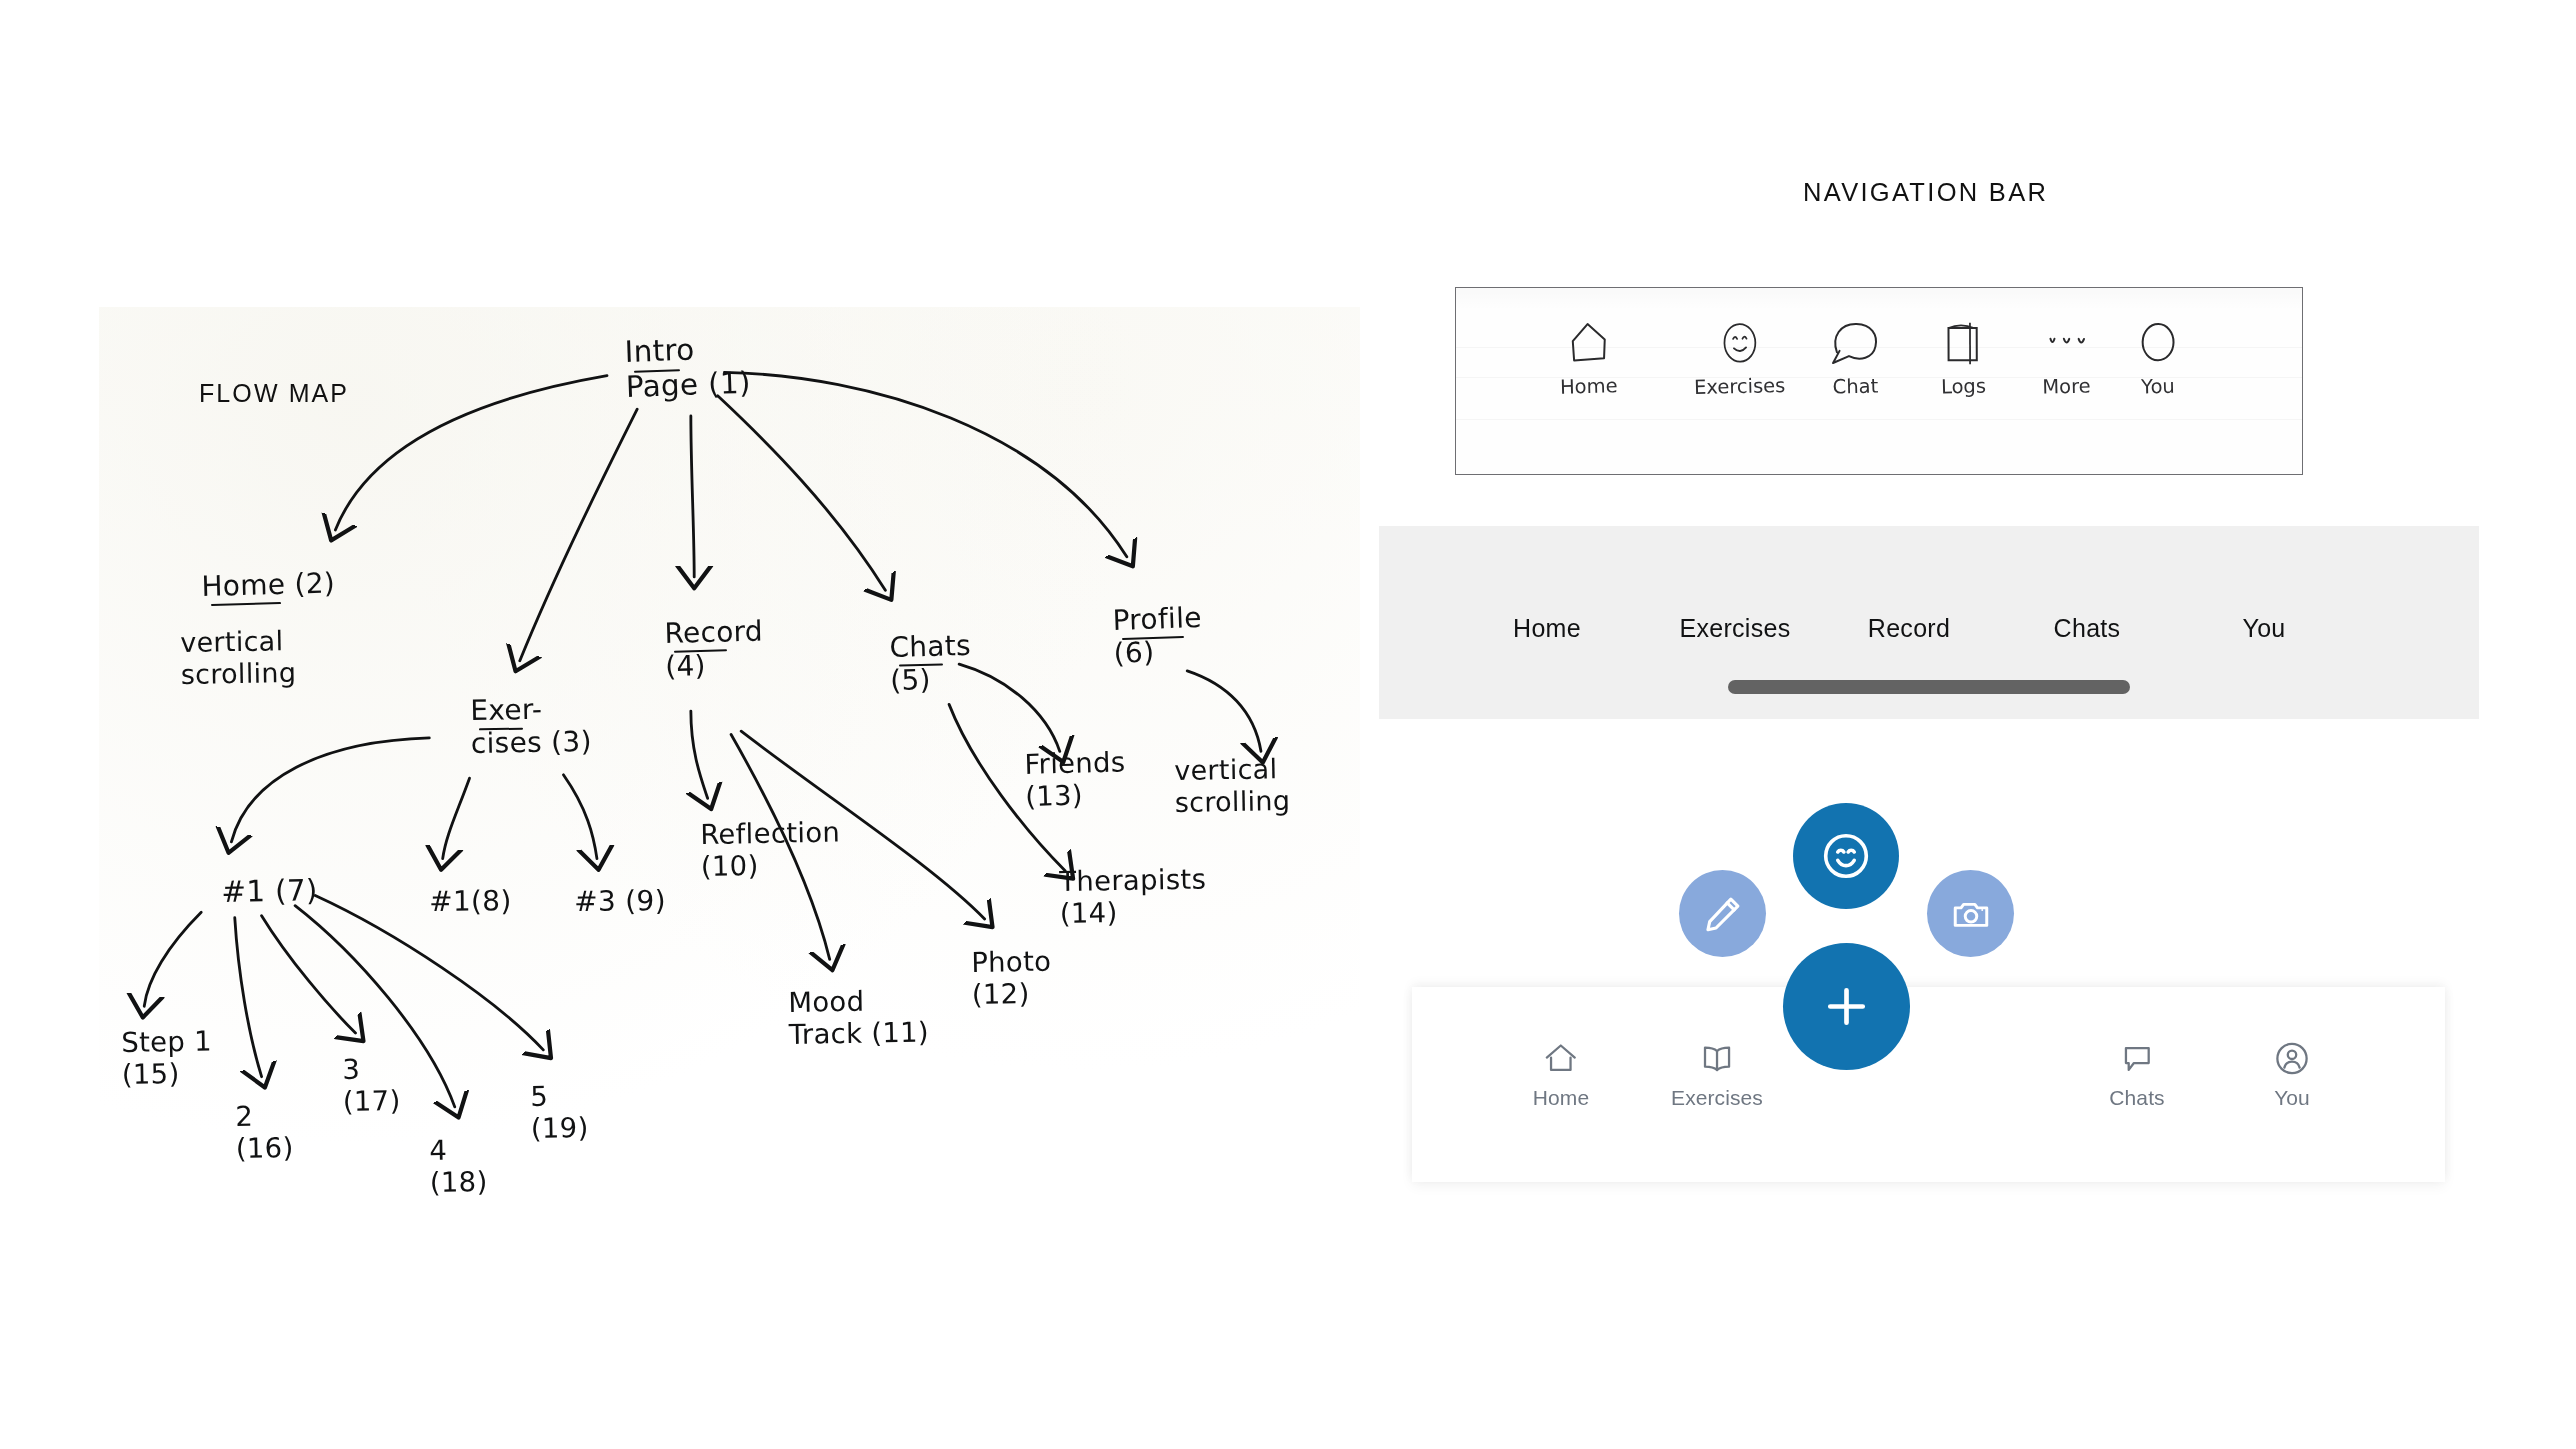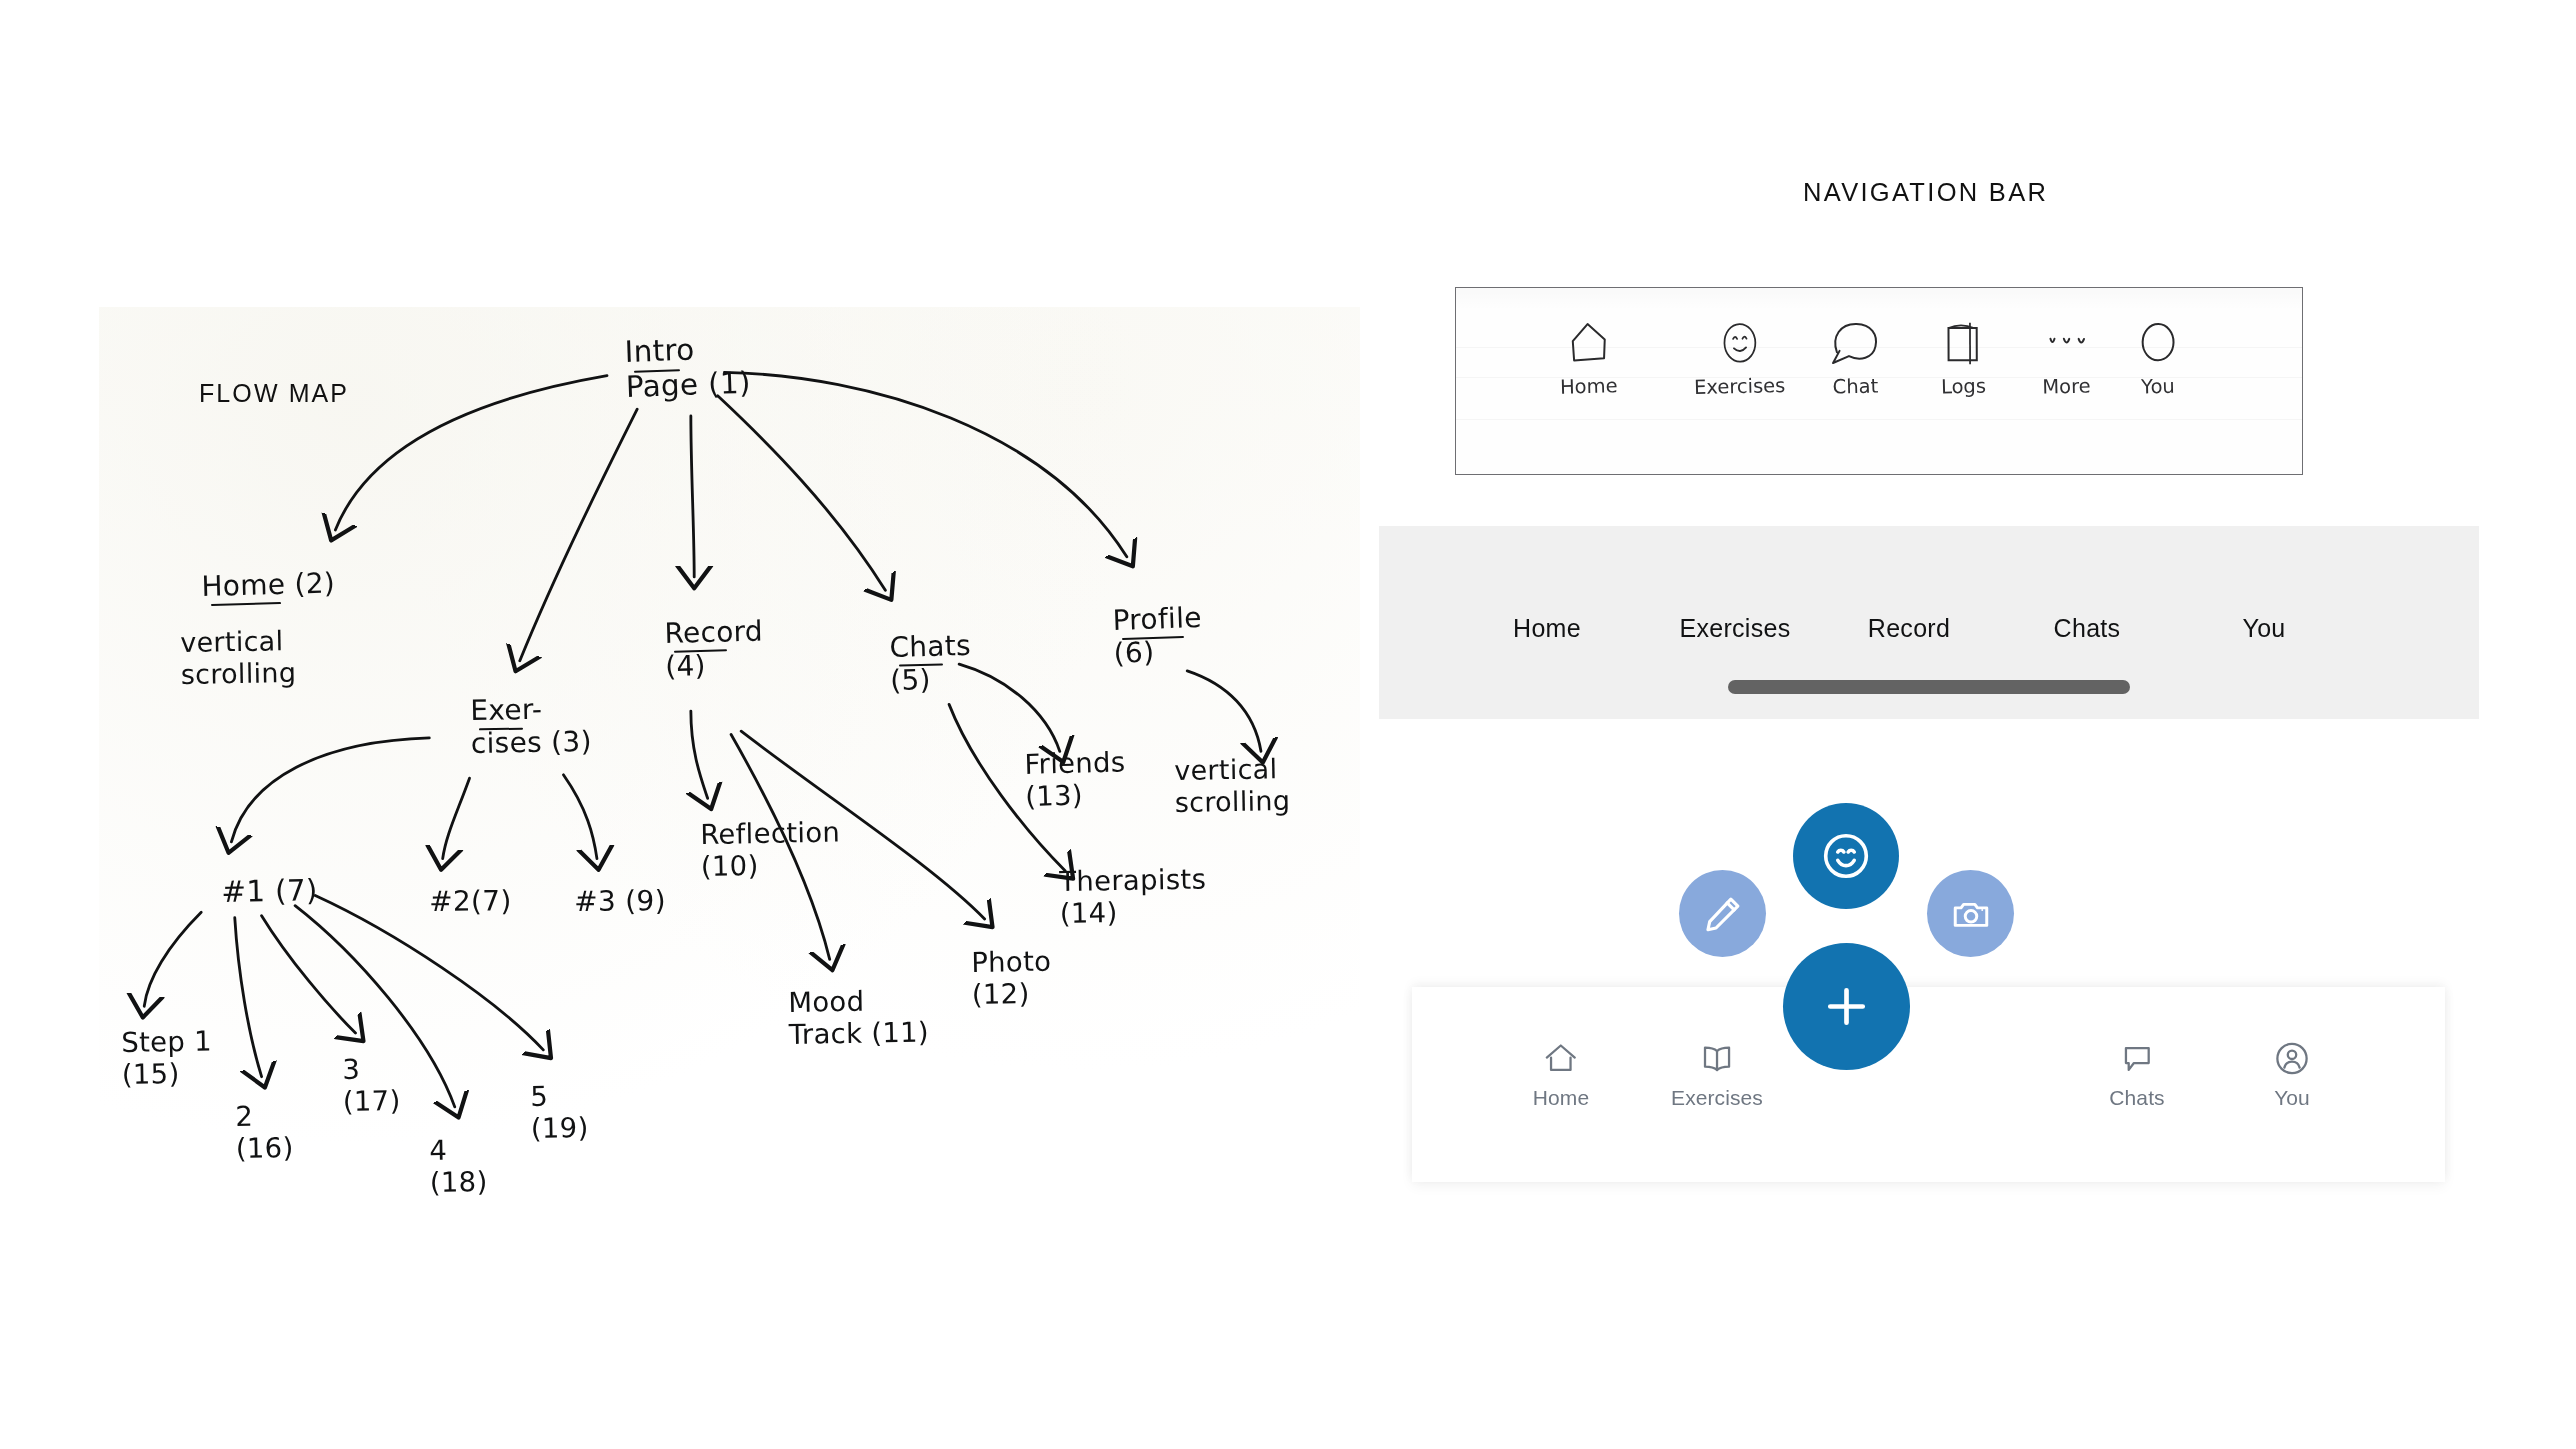--- a/index.html
+++ b/index.html
@@ -165,21 +165,21 @@
       <div class="hw l2" style="left: 664px; top: 617px; font-size: 28px; transform: rotate(-1.5deg);">Record
 (4)</div>
       <div style="position: absolute; height: 2.3px; background: rgb(17, 18, 19); border-radius: 1.3px; left: 674px; top: 650px; width: 53px; transform: rotate(-1.5deg);"></div>
       <div class="hw l2" style="left: 889px; top: 631px; font-size: 28px; transform: rotate(-1.5deg);">Chats
 (5)</div>
       <div style="position: absolute; height: 2.3px; background: rgb(17, 18, 19); border-radius: 1.3px; left: 899px; top: 664px; width: 44px; transform: rotate(-1.5deg);"></div>
       <div class="hw l2" style="left: 1112px; top: 604px; font-size: 28px; transform: rotate(-2deg);">Profile
 (6)</div>
       <div style="position: absolute; height: 2.3px; background: rgb(17, 18, 19); border-radius: 1.3px; left: 1122px; top: 637px; width: 62px; transform: rotate(-2deg);"></div>
       <div class="hw" style="left: 221px; top: 875px; font-size: 29.5px; transform: rotate(-1deg);">#1 (7)</div>
-      <div class="hw" style="left: 429px; top: 885px; font-size: 28px; transform: rotate(-0.5deg);">#2(7)</div>
+      <div class="hw" style="left: 429px; top: 885px; font-size: 28px; transform: rotate(-0.5deg);">#1(8)</div>
       <div class="hw" style="left: 574px; top: 885px; font-size: 28px; transform: rotate(-0.5deg);">#3 (9)</div>
       <div class="hw l2" style="left: 700px; top: 818px; font-size: 27.5px; transform: rotate(-1deg);">Reflection
 (10)</div>
       <div class="hw l2" style="left: 788px; top: 986px; font-size: 27.5px; transform: rotate(-1deg);">Mood
 Track (11)</div>
       <div class="hw l2" style="left: 971px; top: 946px; font-size: 27.5px; transform: rotate(-1deg);">Photo
 (12)</div>
       <div class="hw l2" style="left: 1024px; top: 748px; font-size: 27.5px; transform: rotate(-1.5deg);">Friends
 (13)</div>
       <div class="hw l2" style="left: 1059px; top: 865px; font-size: 27.5px; transform: rotate(-1deg);">Therapists

